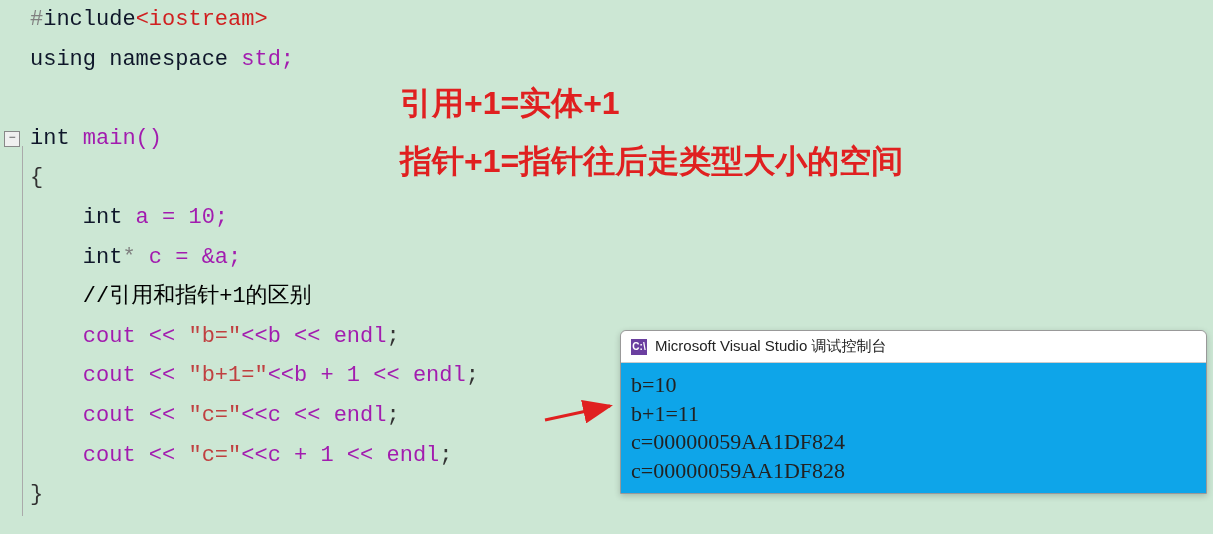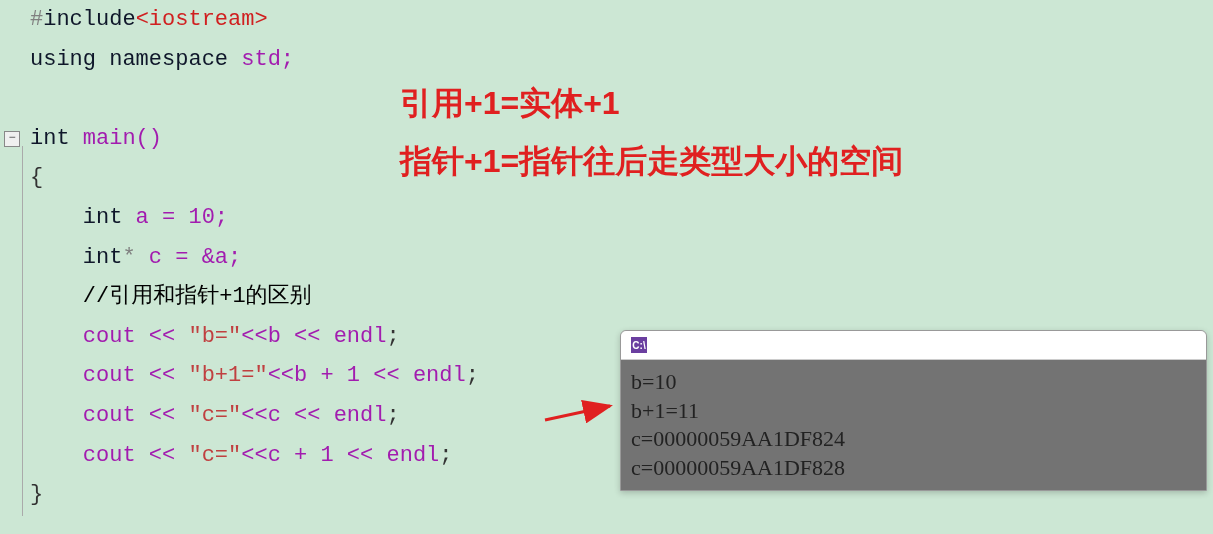--- a/index.html
+++ b/index.html
@@ -101,21 +101,21 @@
       display: inline-flex;
       align-items: center;
       justify-content: center;
     }
     .console-body {
       padding: 8px 10px;
       font-family: 'Times New Roman', serif;
       font-size: 22px;
       line-height: 1.3;
       color: #222;
-      background: #737373;
+      background: #0ea5e9;
     }
     .console-line {
       white-space: pre;
     }
   </style>
 </head>
 <body>
 
 <div class="code-area">
   <div class="code-line"><span class="kw-gray">#</span><span class="kw-blue">include</span><span class="kw-red">&lt;</span><span class="kw-red">iostream</span><span class="kw-red">&gt;</span></div>
@@ -144,20 +144,21 @@
     <marker id="ah" markerWidth="10" markerHeight="8" refX="9" refY="4" orient="auto">
       <polygon points="0 0, 10 4, 0 8" fill="#e02020"></polygon>
     </marker>
   </defs>
   <line x1="5" y1="20" x2="70" y2="6" stroke="#e02020" stroke-width="3" marker-end="url(#ah)"></line>
 </svg>
 
 <div class="console-window">
   <div class="console-title">
     <span class="console-icon">C:\</span>
+    <span>Microsoft Visual Studio 调试控制台</span>
   </div>
   <div class="console-body">
     <div class="console-line">b=10</div>
     <div class="console-line">b+1=11</div>
     <div class="console-line">c=00000059AA1DF824</div>
     <div class="console-line">c=00000059AA1DF828</div>
   </div>
 </div>
 
 </body></html>

